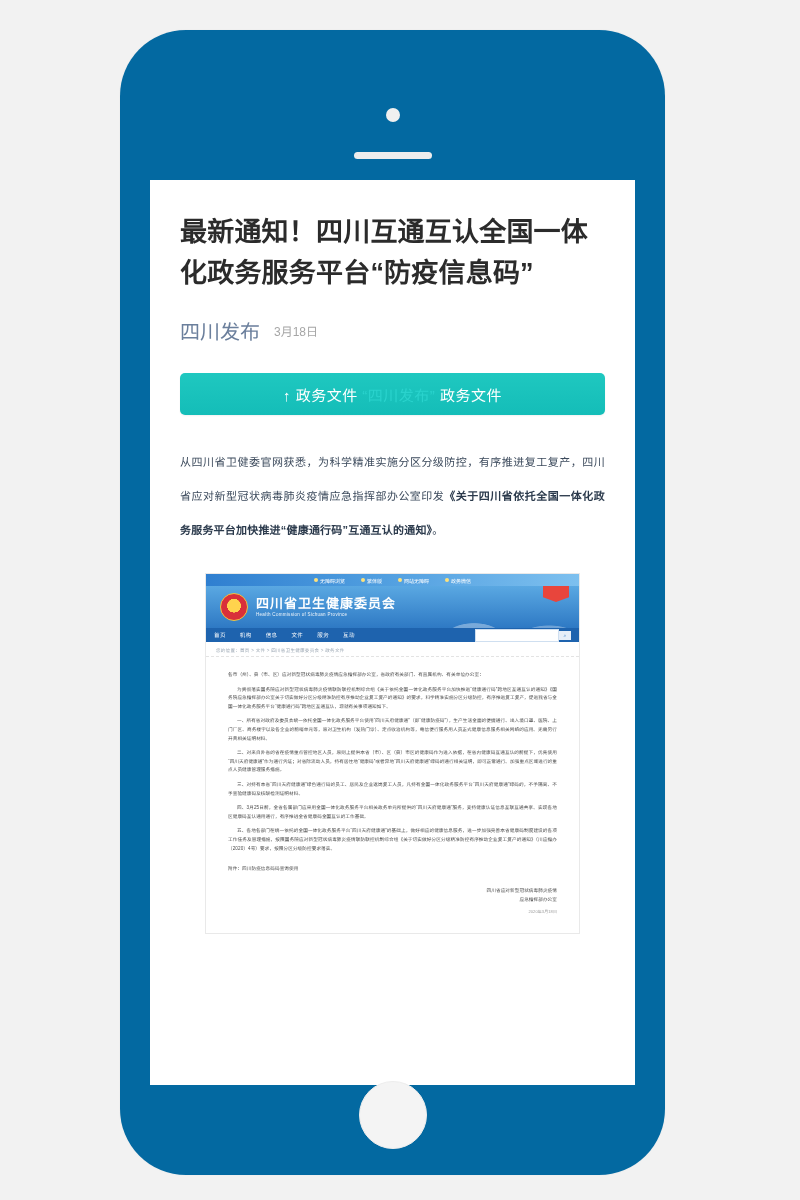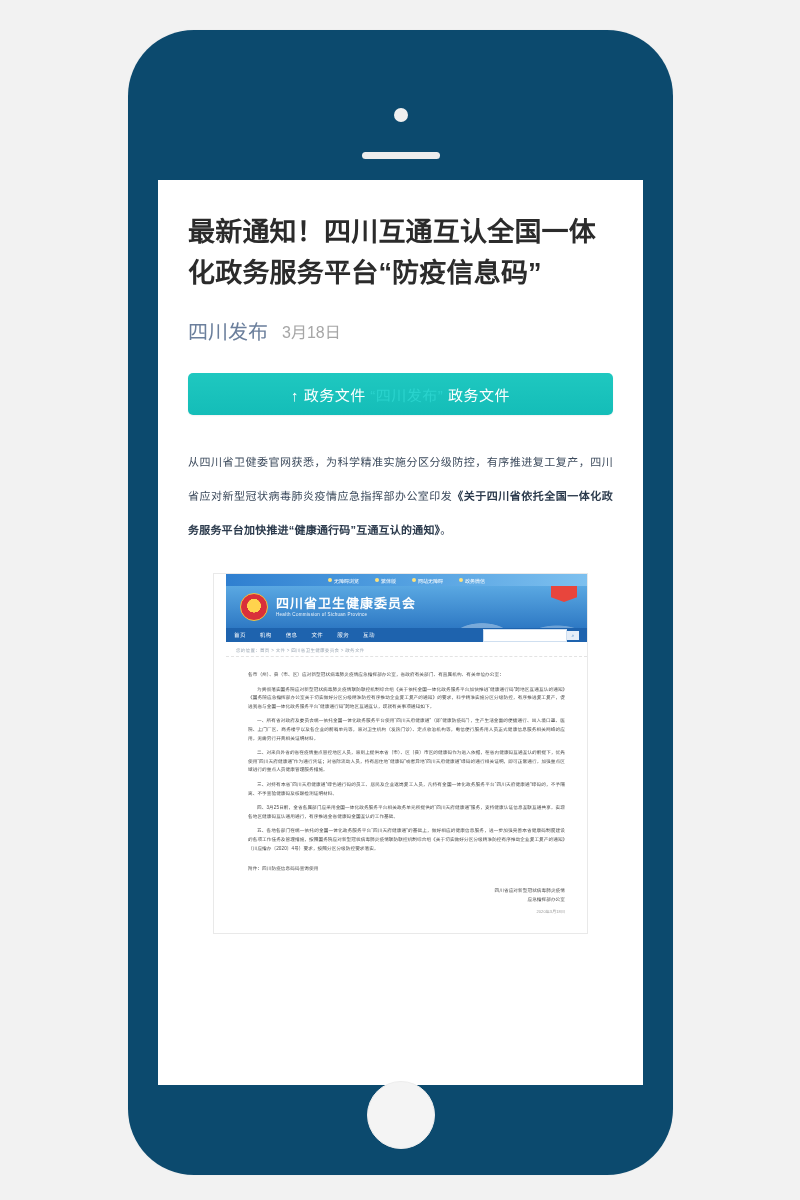--- a/index.html
+++ b/index.html
@@ -17,25 +17,25 @@
     position: relative;
     width: 800px;
     height: 1200px;
     background: #f2f2f2;
     overflow: hidden;
   }
 
   
   .phone {
     position: absolute;
-    left: 128px;
+    left: 120px;
     top: 30px;
     width: 545px;
     height: 1145px;
-    background: #0c4a6e;
+    background: #0369a1;
     border-radius: 66px;
     box-shadow: 0 0 0 1px #efefef;
   }
   .phone-speaker {
     position: absolute;
     left: 50%;
     transform: translateX(-50%);
     top: 122px;
     width: 78px;
     height: 7px;
@@ -90,21 +90,21 @@
     display: flex;
     align-items: center;
     gap: 14px;
     margin-bottom: 28px;
   }
   .meta-source {
     font-size: 20px;
     color: #6b7f9c;
   }
   .meta-date {
-    font-size: 16px;
+    font-size: 12px;
     color: #a6a6a6;
   }
 
   
   .follow-banner {
     position: relative;
     height: 42px;
     border-radius: 5px;
     background: linear-gradient(180deg, #1fc8c0 0%, #14bdb8 100%);
     display: flex;
@@ -138,21 +138,20 @@
     color: #2b3a4c;
   }
 
   
   .doc-shot {
     width: 375px;
     margin: 0 auto;
     background: #ffffff;
     border: 1px solid #e9e9e9;
     box-sizing: border-box;
-    padding-left: 12px;
   }
   .doc-topbar {
     height: 12px;
     background: linear-gradient(90deg, #2f7fd0 0%, #4f9ddf 45%, #7dc0ef 100%);
     display: flex;
     align-items: center;
     justify-content: center;
     gap: 16px;
     font-size: 5px;
     color: #ffffff;

